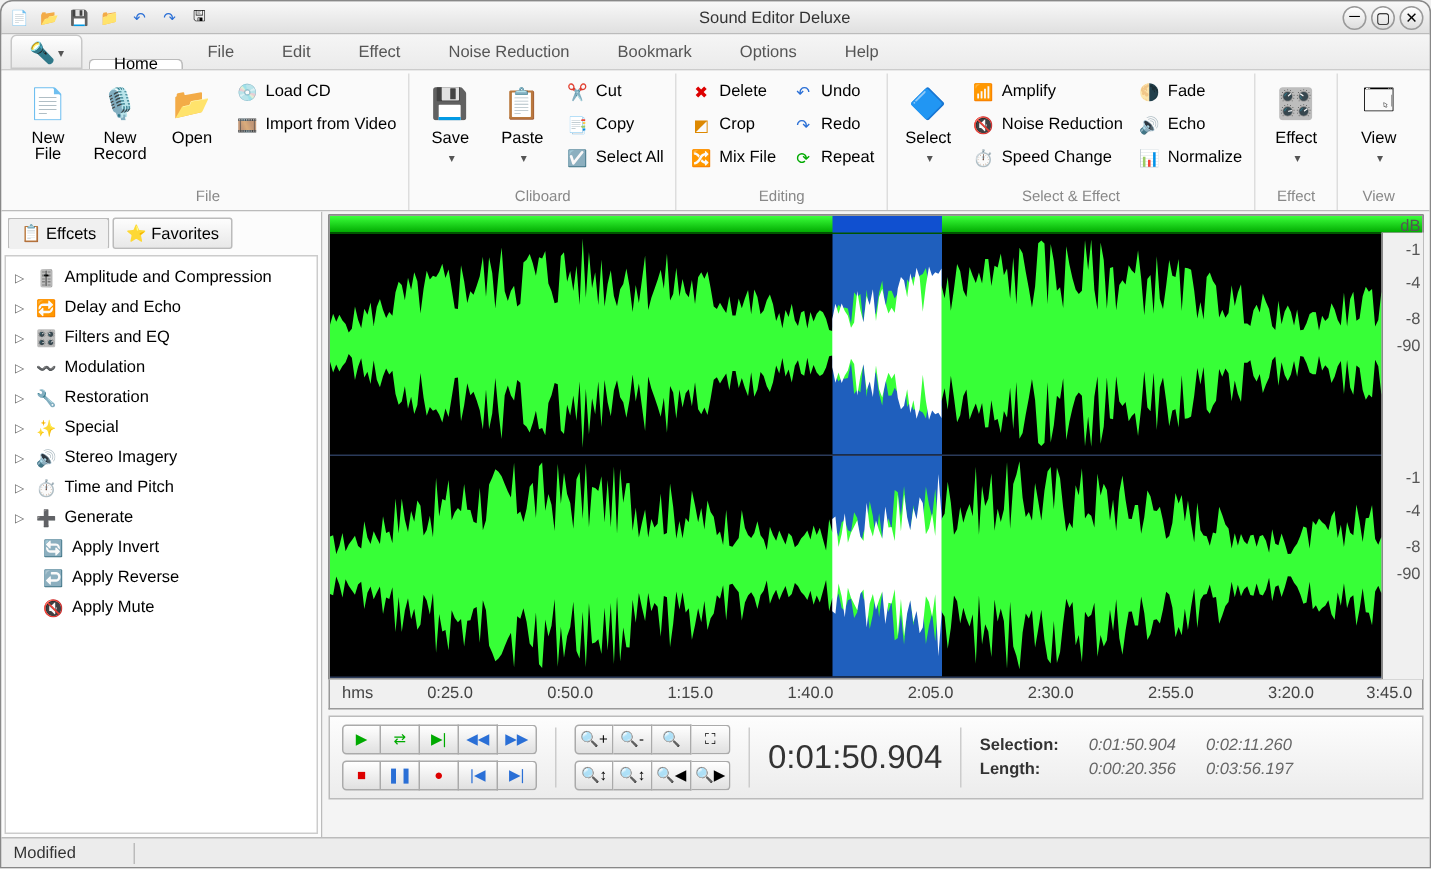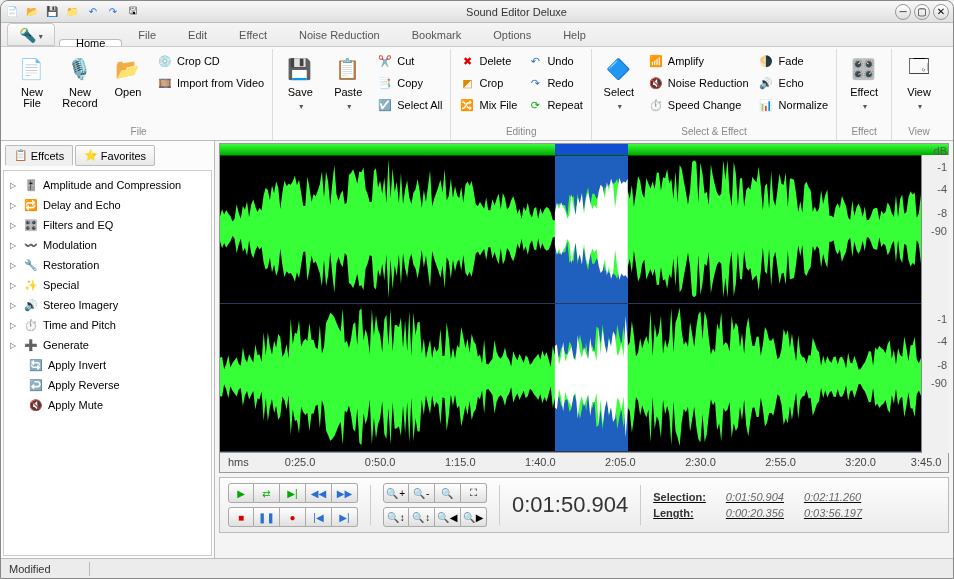--- a/index.html
+++ b/index.html
@@ -48,21 +48,21 @@
 .time-axis { height:20px; background:#f0f0f0; border:1px solid #999; border-top:none; position:relative; font-size:9px; color:#444; }
 .time-axis span { position:absolute; top:3px; transform:translateX(-50%); }
 .transport { height:56px; border:1px solid #bbb; margin-top:4px; background:linear-gradient(#fdfdfd,#ececec); display:flex; align-items:center; padding:4px 8px; gap:12px; }
 .btn-grp { display:flex; gap:0; }
 .tbtn { width:26px; height:20px; border:1px solid #aaa; background:linear-gradient(#fff,#e0e0e0); display:flex; align-items:center; justify-content:center; cursor:pointer; font-size:10px; }
 .btn-grp .tbtn:first-child { border-radius:3px 0 0 3px; }
 .btn-grp .tbtn:last-child { border-radius:0 3px 3px 0; }
 .btn-grp .tbtn + .tbtn { border-left:none; }
 .transport-rows { display:flex; flex-direction:column; gap:4px; }
 .time-display { font-size:22px; color:#333; font-family:Arial; }
-.info-grid { display:grid; grid-template-columns:auto auto auto; gap:4px 20px; font-size:11px;text-decoration:underline; }
+.info-grid { display:grid; grid-template-columns:auto auto auto; gap:4px 20px; font-size:11px; }
 .info-grid .lbl { color:#333; font-weight:bold; }
 .info-grid .val { color:#666; font-style:italic; }
 .statusbar { height:20px; border-top:1px solid #bbb; display:flex; align-items:center; padding:0 8px; gap:38px; font-size:11px; color:#333; background:#ececec; }
 .yt { background:#cc0000; color:#fff; border-radius:2px; font-size:8px; font-weight:bold; padding:0 1px; }
 </style>
 </head>
 <body>
 
 <div class="window">
 
@@ -109,21 +109,21 @@
             <div class="ic">🎙️</div>
             <span>New Record</span>
           </div>
         <div class="big-btn">
             <div class="ic">📂</div>
             <span>Open</span>
           </div>
         <div class="ribbon-col">
           <div class="small-btn">
               <span class="sic">💿</span>
-              <span>Crop CD</span>
+              <span>Load CD</span>
             </div>
           <div class="small-btn">
               <span class="sic">🎞️</span>
               <span>Import from Video</span>
             </div>
         </div>
       </div>
       <div class="ribbon-group-label">File</div>
     </div>
 
@@ -147,20 +147,21 @@
           <div class="small-btn">
               <span class="sic">📑</span>
               <span>Copy</span>
             </div>
           <div class="small-btn">
               <span class="sic">☑️</span>
               <span>Select All</span>
             </div>
         </div>
       </div>
+      <div class="ribbon-group-label">Cliboard</div>
     </div>
 
     <div class="ribbon-group">
       <div class="ribbon-group-body">
         <div class="ribbon-col">
           <div class="small-btn">
               <span class="sic" style="color:#d00">✖</span>
               <span>Delete</span>
             </div>
           <div class="small-btn">

